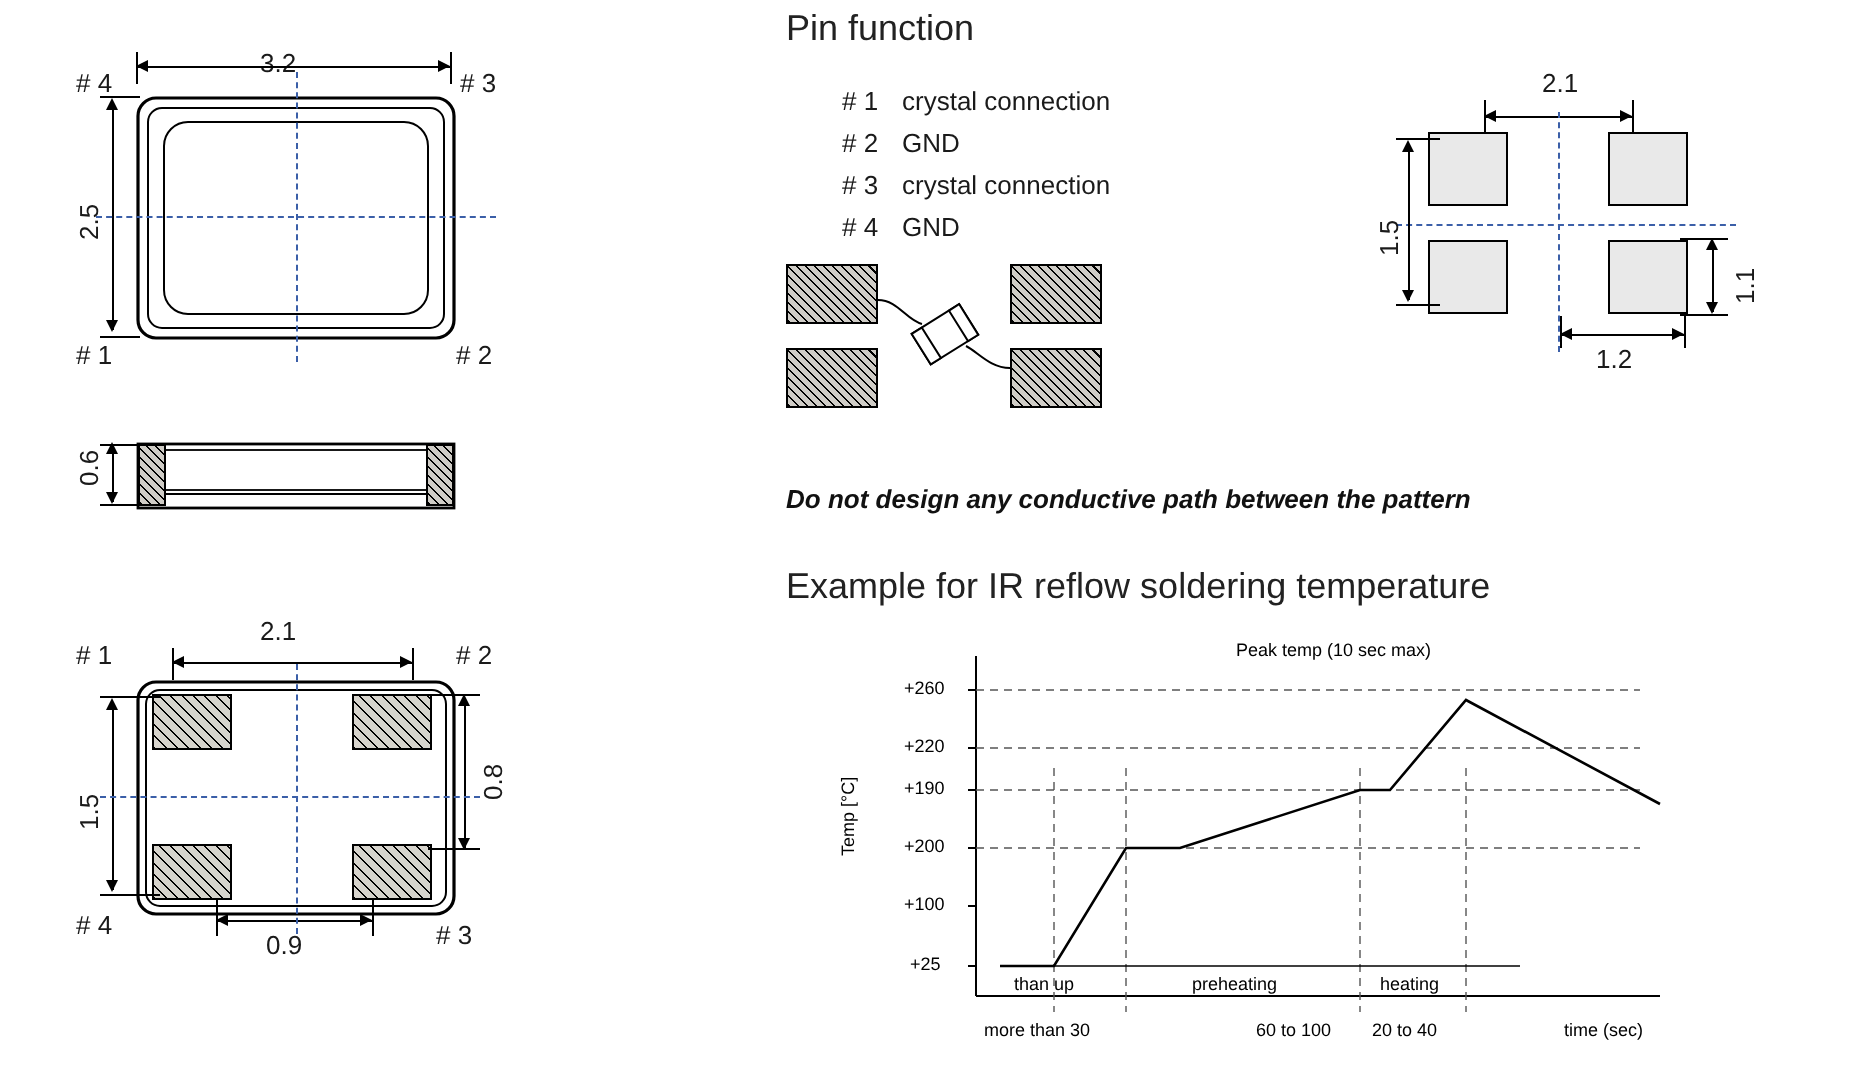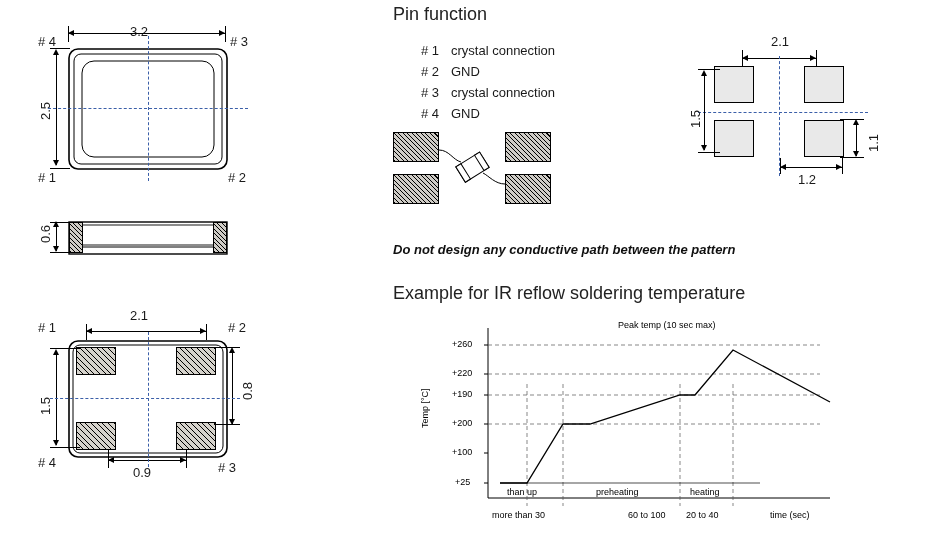--- a/index.html
+++ b/index.html
@@ -369,16 +369,16 @@
     <div class="txt-xs abs" style="left:218px;top:0;">Peak temp (10 sec max)</div>
 
     <div class="txt-xs abs" style="left:107px;top:167px;">than up</div>
     <div class="txt-xs abs" style="left:196px;top:167px;">preheating</div>
     <div class="txt-xs abs" style="left:290px;top:167px;">heating</div>
 
     <div class="txt-xs abs" style="left:92px;top:190px;">more than 30</div>
     <div class="txt-xs abs" style="left:196px;top:190px;margin-left:32px;">60 to 100</div>
     <div class="txt-xs abs" style="left:286px;top:190px;">20 to 40</div>
 
-    <div class="txt-xs abs" style="left:352px;top:190px;padding-left:18px;">time (sec)</div>
+    <div class="txt-xs abs" style="left:364px;top:190px;padding-left:18px;">time (sec)</div>
   </div>
 
 </div>
 
 </body></html>

